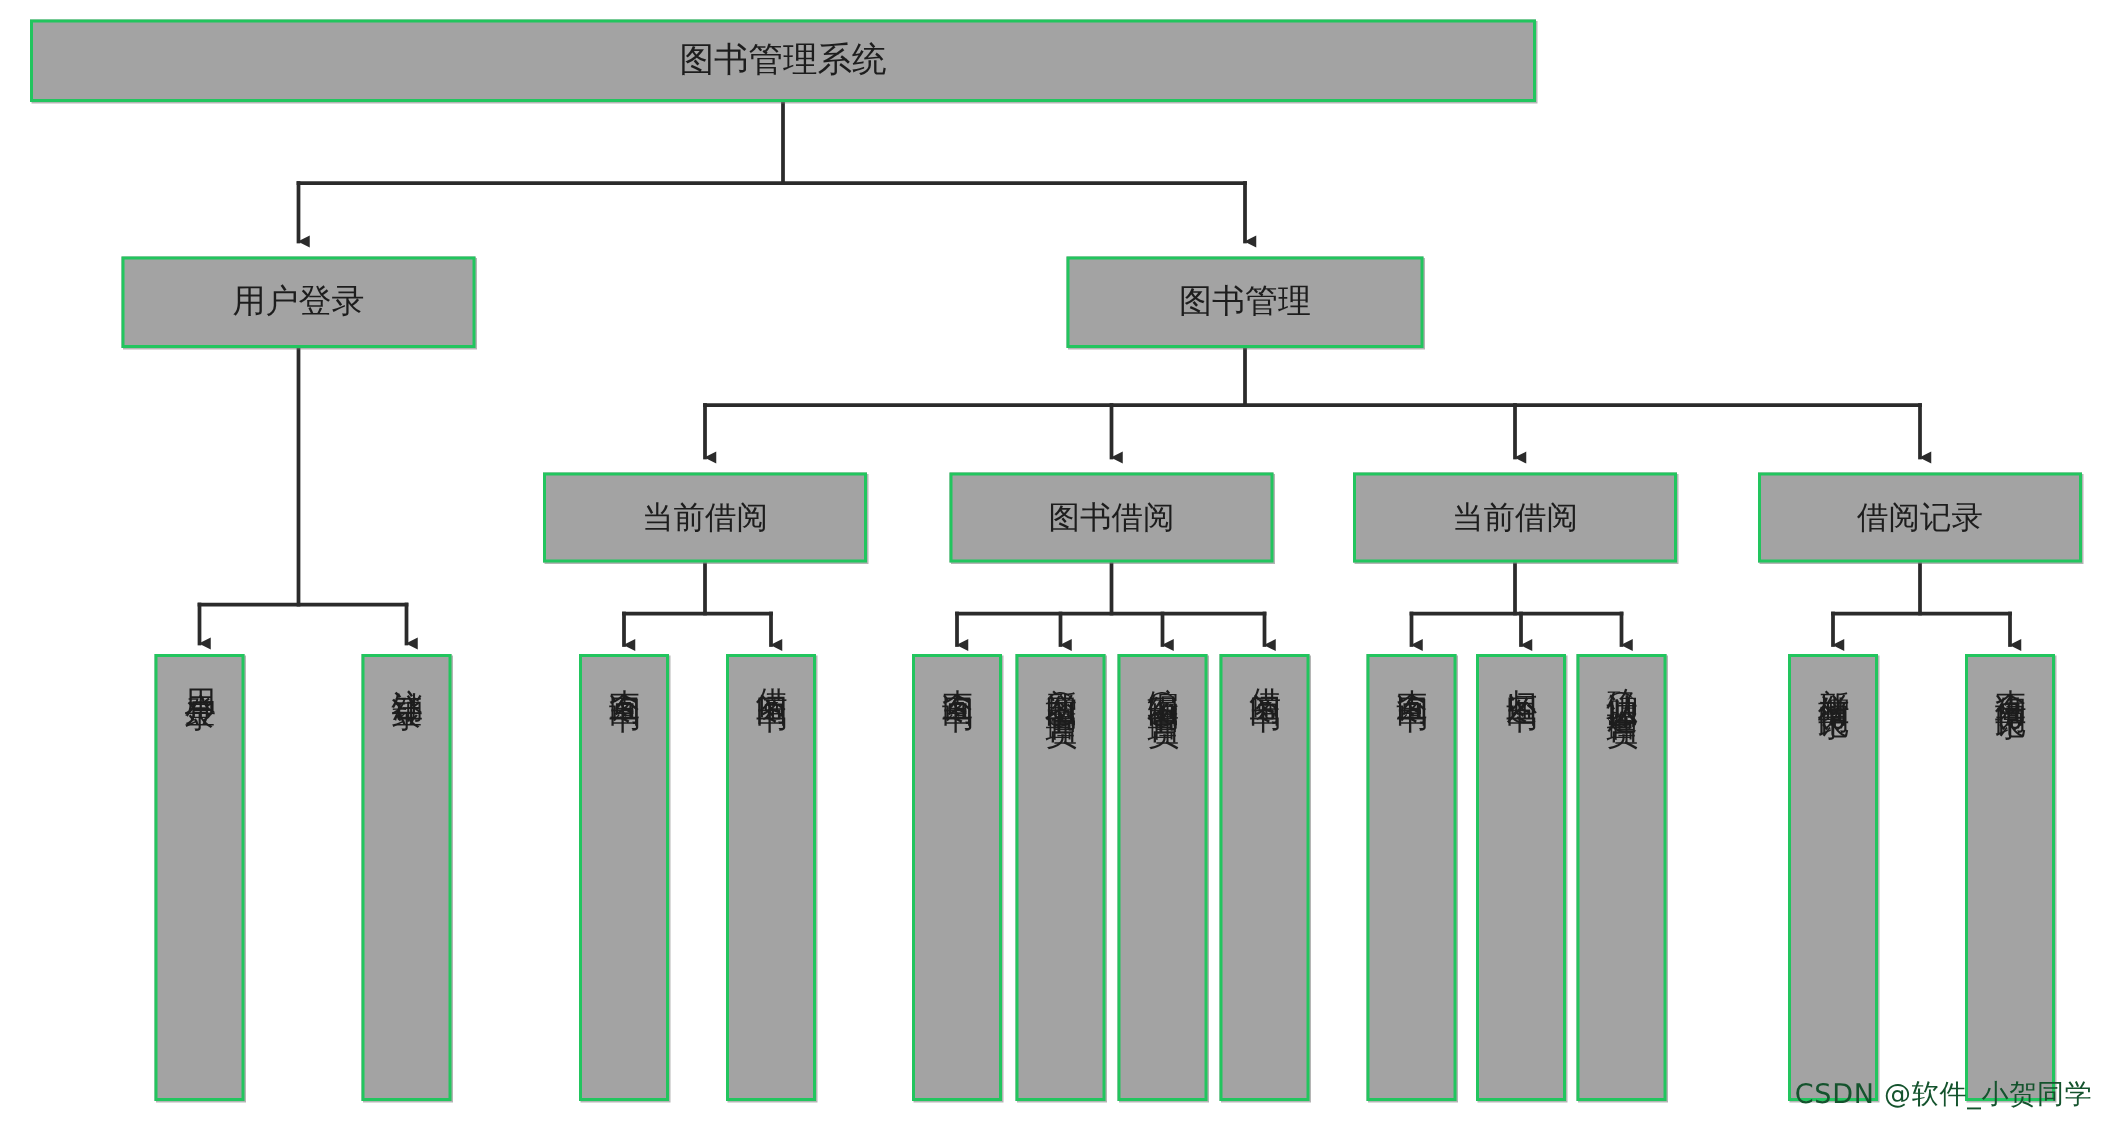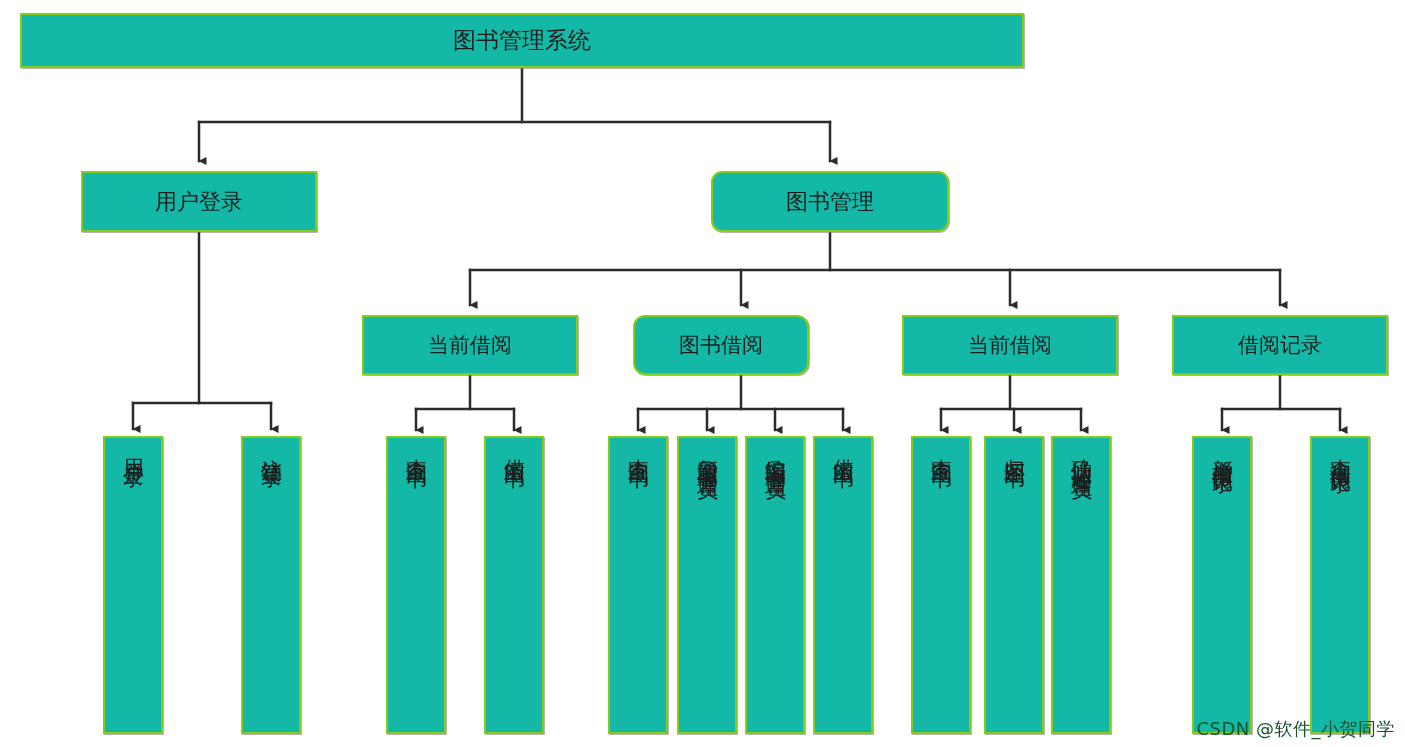--- a/index.html
+++ b/index.html
@@ -20,22 +20,22 @@
   svg.edges {
     position: absolute;
     left: 0;
     top: 0;
     width: 1405px;
     height: 747px;
   }
   .node {
     position: absolute;
     box-sizing: border-box;
-    background: #14b8a6;
-    border: 2px solid #84cc16;
+    background: #a3a3a3;
+    border: 2px solid #22c55e;
     display: flex;
     align-items: center;
     justify-content: center;
     box-shadow: 1px 1px 0 rgba(120,120,120,0.55);
   }
   .node .label {
     color: #1d1d1d;
     line-height: 1.18;
     text-align: center;
     white-space: nowrap;
@@ -134,28 +134,28 @@
     </g>
   </svg>
 
   <div class="node level-0" id="node-title" style="left: 20px; top: 13px; width: 1004px; height: 55px;">
     <span class="label">图书管理系统</span>
   </div>
 
   <div class="node level-1" id="node-l1-0" style="left: 81px; top: 171px; width: 236px; height: 61px;">
     <span class="label">用户登录</span>
   </div>
-  <div class="node level-1" id="node-l1-1" style="left: 711px; top: 171px; width: 238px; height: 61px; border-radius: 11px;">
+  <div class="node level-1" id="node-l1-1" style="left: 711px; top: 171px; width: 238px; height: 61px;">
     <span class="label">图书管理</span>
   </div>
 
   <div class="node level-2" id="node-l2-0" style="left: 362px; top: 315px; width: 216px; height: 60px;">
     <span class="label">当前借阅</span>
   </div>
-  <div class="node level-2" id="node-l2-1" style="left: 633px; top: 315px; width: 176px; height: 60px; border-radius: 12px;">
+  <div class="node level-2" id="node-l2-1" style="left: 633px; top: 315px; width: 216px; height: 60px;">
     <span class="label">图书借阅</span>
   </div>
   <div class="node level-2" id="node-l2-3" style="left: 1172px; top: 315px; width: 216px; height: 60px;">
     <span class="label">借阅记录</span>
   </div>
   <div class="node level-2" id="node-l2-2" style="left: 902px; top: 315px; width: 216px; height: 60px;">
     <span class="label">当前借阅</span>
   </div>
 
   <div class="node leaf" id="node-leaf-0" style="left: 103px; top: 436px; width: 60px; height: 298px;">

